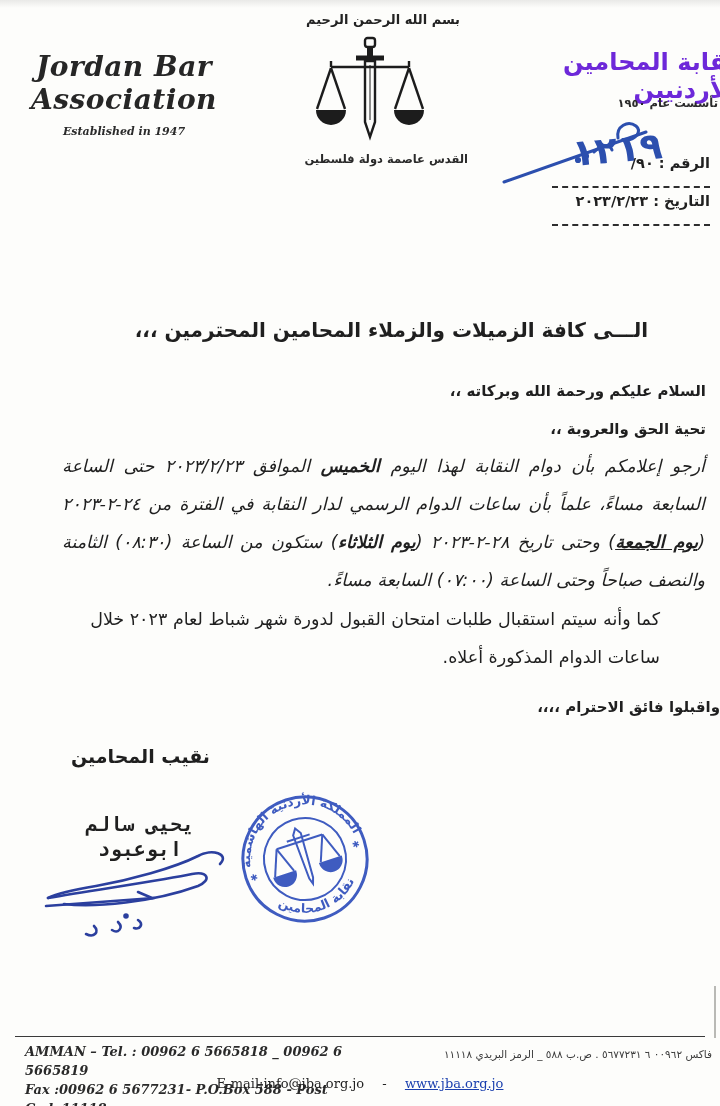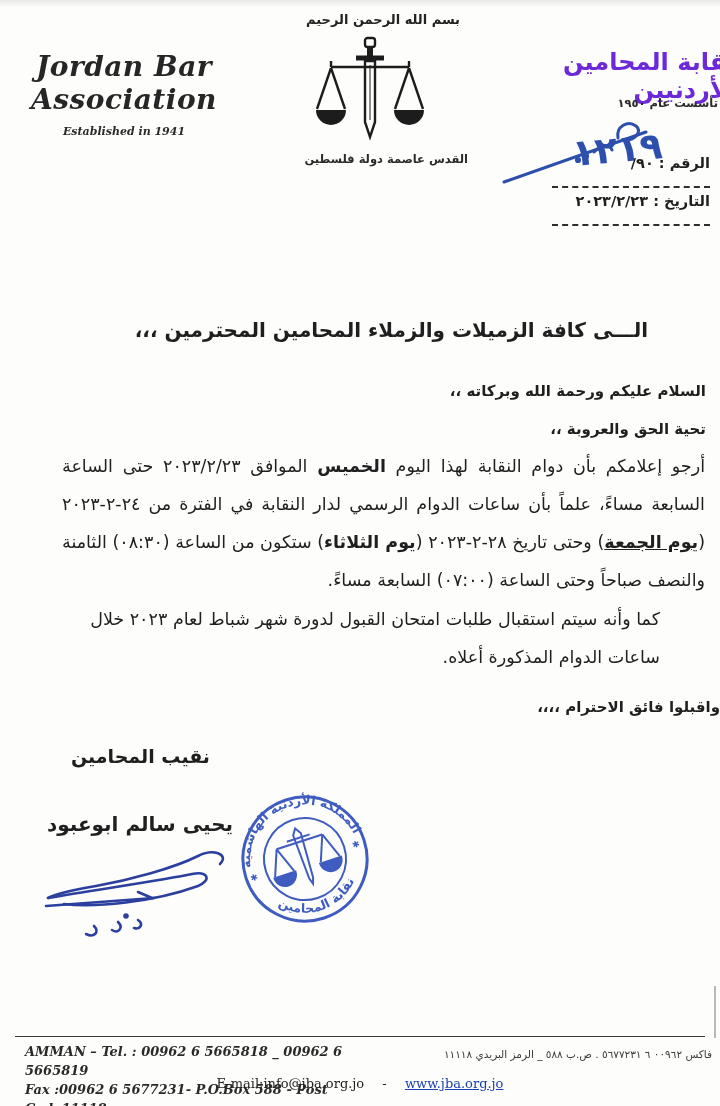--- a/index.html
+++ b/index.html
@@ -36,27 +36,27 @@
   .hand-num{right:58px;top:128px;font-size:37px;font-weight:700;color:#2c4fae;
     transform:rotate(-5deg);letter-spacing:5px;font-family:"DejaVu Sans",sans-serif;}
   .scribble{left:498px;top:116px;}
 
   
   .title{left:0;top:276px;width:720px;font-size:17px;font-weight:700;}
   .addressee{left:0;top:318px;width:648px;font-size:20px;font-weight:700;}
   .salutation{right:14px;top:382px;width:420px;font-size:15px;font-weight:700;text-align:right;}
   .greeting{right:14px;top:420px;width:420px;font-size:15px;font-weight:700;text-align:right;}
   .body-p1{right:15px;top:447px;width:643px;font-size:17.5px;line-height:38px;
-    text-align:justify;text-justify:inter-word;}
+    text-align:justify;text-justify:inter-word;font-style:italic;}
   .body-p2{right:60px;top:600px;width:598px;font-size:17.5px;line-height:38px;text-align:right;}
   .closing{left:0;top:698px;width:720px;font-size:15px;font-weight:700;}
 
   
   .sig-title{left:70px;top:745px;width:140px;font-size:19px;font-weight:700;text-align:right;}
-  .sig-name{left:40px;top:812px;width:200px;font-size:20px;font-weight:700;text-align:center;}
+  .sig-name{left:40px;top:812px;width:200px;font-size:20px;font-weight:700;text-align:center;font-family:Liberation Mono, monospace;}
   .sig-script{left:34px;top:842px;}
   .stamp-wrap{left:238px;top:792px;width:134px;height:134px;transform:rotate(-18deg);}
 
   
   .foot-line{left:15px;top:1036px;width:690px;border-top:1.6px solid #3a3a3a;}
   .foot-en{left:25px;top:1042px;width:360px;font-family:"DejaVu Serif",serif;
     font-style:italic;font-weight:700;font-size:13px;line-height:19px;color:#2a2a2a;}
   .foot-ar{right:8px;top:1044px;width:300px;font-size:10.5px;line-height:21px;
     text-align:right;color:#3a3a3a;}
   .foot-web{left:0;top:1076px;width:720px;text-align:center;font-size:13px;
@@ -64,21 +64,21 @@
   .foot-web .site{color:#1a3fae;text-decoration:underline;cursor:pointer;}
   .edge-mark{right:4px;top:986px;width:2px;height:52px;background:#b9b9b5;}
 </style>
 </head>
 <body>
 
 <div class="sheet">
 
   <div class="abs en-logo">
     <div class="org">Jordan Bar Association</div>
-    <div class="est">Established in 1941</div>
+    <div class="est">Established in 1947</div>
   </div>
 
   <div class="abs bismillah center rtl">بسم الله الرحمن الرحيم</div>
 
   <div class="abs hdr-logo">
     <svg width="112" height="118" viewBox="0 0 112 118">
       <g stroke="#1c1c1c" fill="none" stroke-width="2.4">
         <rect x="51" y="2" width="10" height="9" rx="2.5"></rect>
         <line x1="56" y1="11" x2="56" y2="20" stroke-width="6"></line>
         <line x1="42" y1="22" x2="70" y2="22" stroke-width="5"></line>

